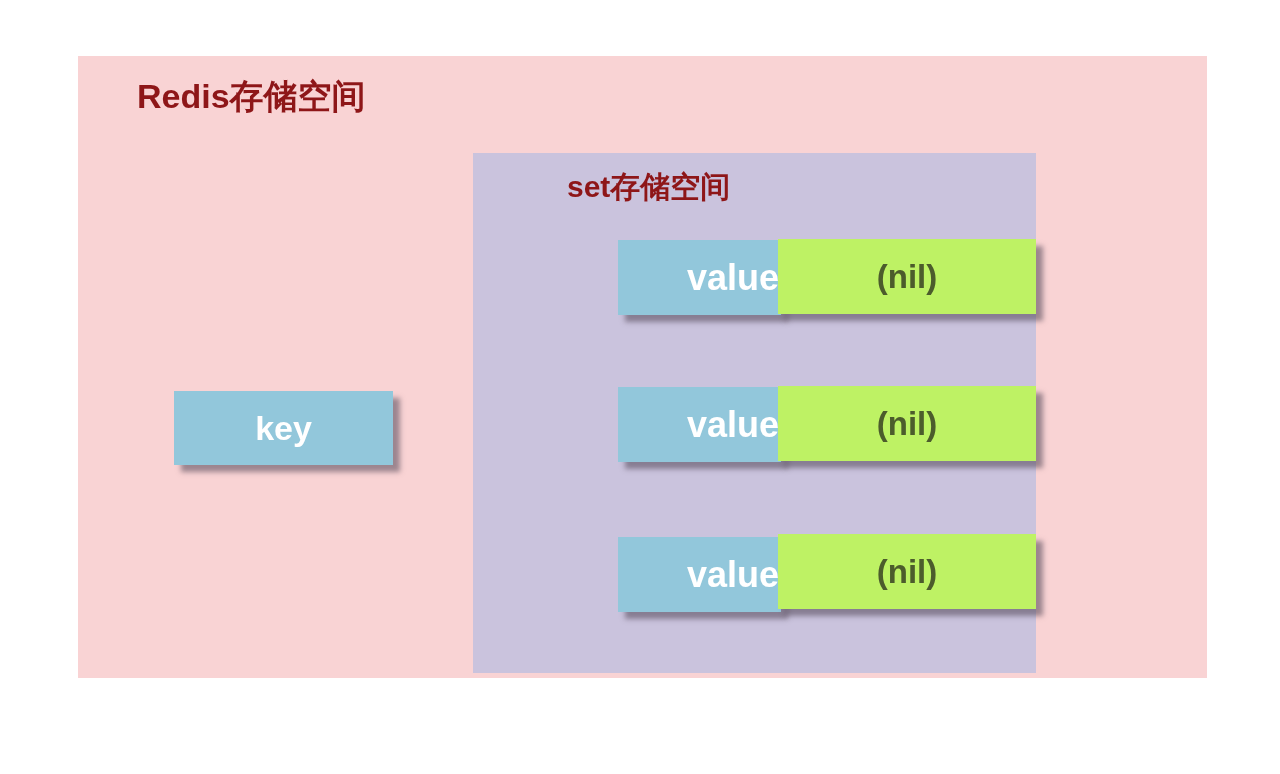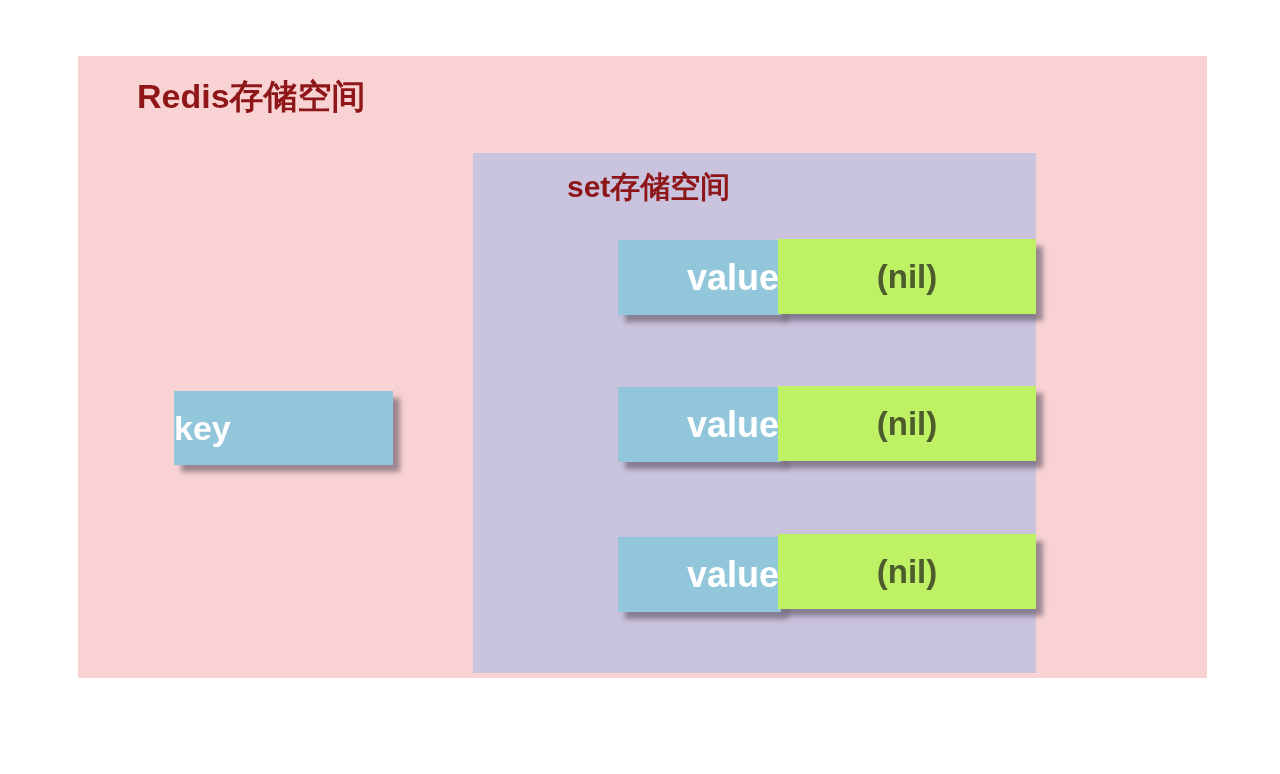--- a/index.html
+++ b/index.html
@@ -68,21 +68,21 @@
     align-items: center;
   }
   .key-box {
     left: 96px;   
     top: 335px;   
     width: 219px;
     height: 74px;
     background: #92c7db;
     color: #ffffff;
     font-size: 34px;
-    justify-content: flex-start;
+    justify-content: center;
   }
   .value-box {
     left: 101px;  
     width: 163px;
     height: 75px;
     background: #92c7db;
     color: #ffffff;
     font-size: 36px;
     justify-content: flex-end;
     padding-right: 2px;

